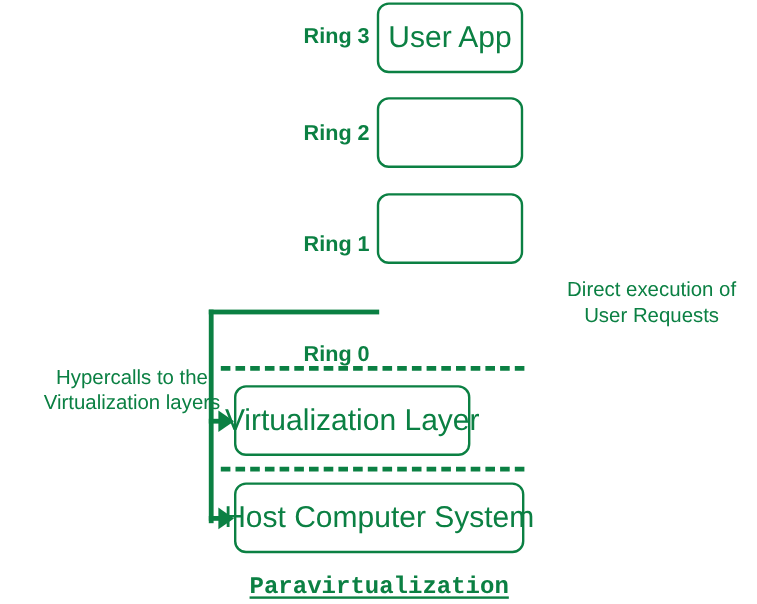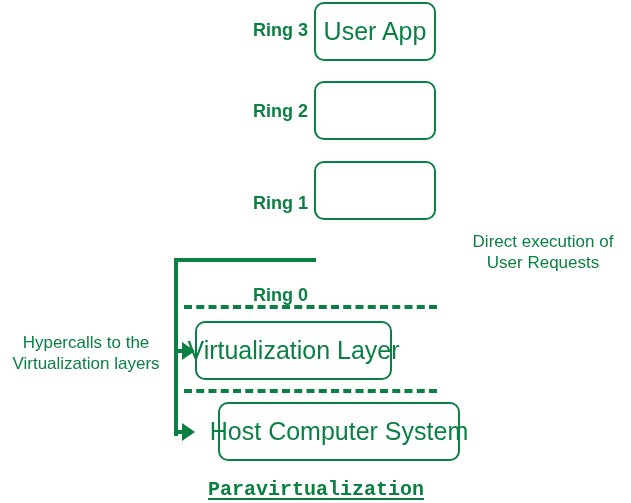--- a/index.html
+++ b/index.html
@@ -104,25 +104,25 @@
 User Requests</div>
 
   <div class="dashed-sep" style="left:184px; top:305px; width:253px;"></div>
 
   <div class="box" style="left:195px; top:321px; width:197px; height:59px;">
     <span>Virtualization Layer</span>
   </div>
 
   <div class="dashed-sep" style="left:184px; top:389px; width:253px;"></div>
 
-  <div class="box" style="left:195px; top:402px; width:242px; height:59px;margin-left:23px;">
+  <div class="box" style="left:195px; top:402px; width:242px; height:59px;">
     <span>Host Computer System</span>
   </div>
 
-  <div class="note" style="left:0px; top:332px; width:172px;">Hypercalls to the
+  <div class="note" style="left:0px; top:304px; width:172px;padding-left:24px;">Hypercalls to the
 Virtualization layers</div>
 
   <div class="conn-h" style="left:174px; top:258px; width:142px; height:4px;"></div>
 
   <div class="conn-v" style="left:174px; top:258px; width:4px; height:178px;"></div>
 
   <div class="conn-h" style="left:174px; top:349px; width:18px; height:4px;"></div>
   <div class="arrow-head" style="left:182px; top:342px;"></div>
 
   <div class="conn-h" style="left:174px; top:430px; width:18px; height:4px;"></div>

